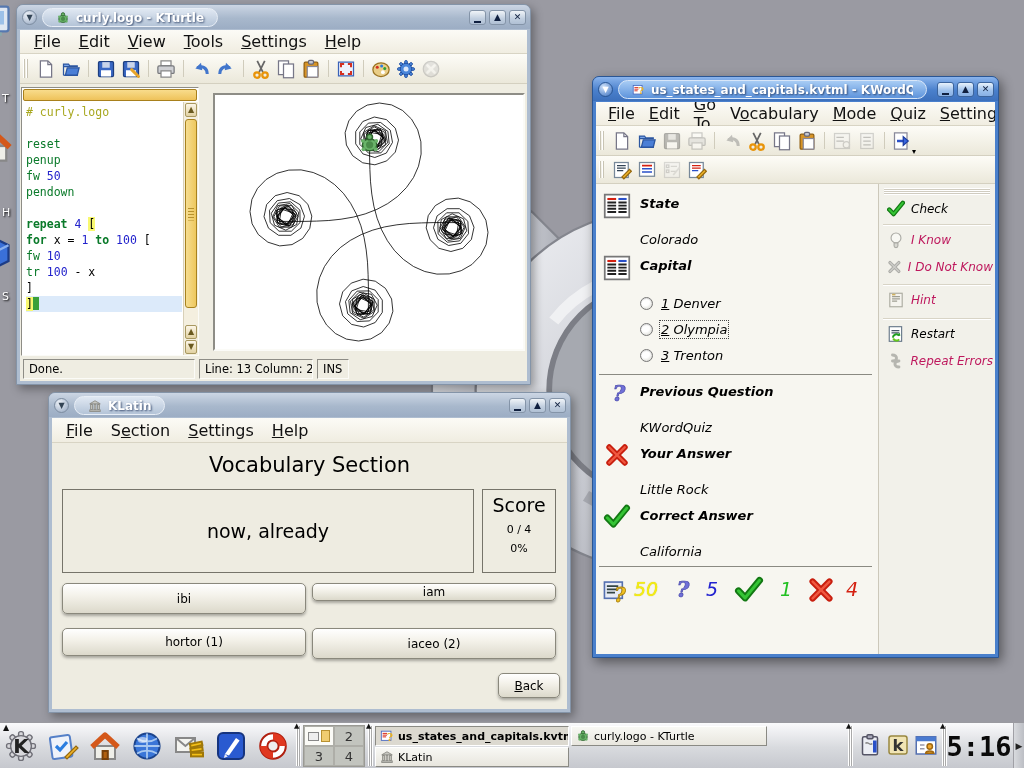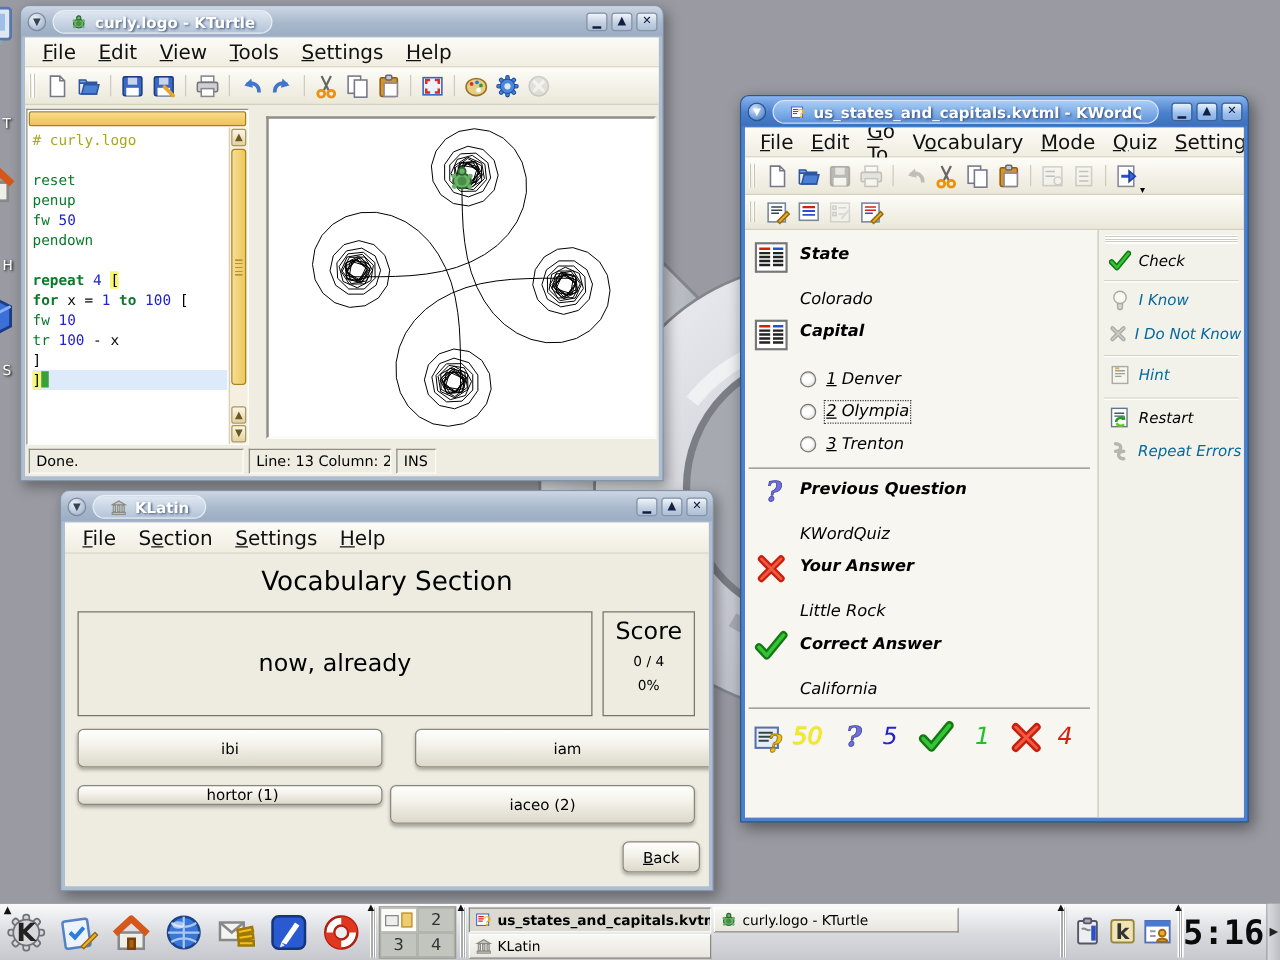--- a/index.html
+++ b/index.html
@@ -91,21 +91,21 @@
   .radio { width:13px; height:13px; border-radius:50%; background:radial-gradient(circle at 40% 35%,#fff 40%,#d0d0c8); border:1px solid #777; box-shadow:inset 0 1px 1px rgba(0,0,0,.15); flex:0 0 auto; }
   .opt-label.focused { outline:1px dotted #444; outline-offset:1px; }
   .score-num { position:absolute; font-size:19px; }
   .n-yellow { color:#f4ee12; text-shadow:0 0 1px #c8b400; }
   .n-blue { color:#2222d0; }
   .n-green { color:#22c022; }
   .n-red { color:#d42010; }
   .side-handle { position:absolute; top:4px; left:5px; right:5px; height:7px; background:repeating-linear-gradient(#fff 0 1px,#d0ccc0 1px 2px); }
   .side-sep { position:absolute; left:4px; right:4px; height:2px; border-top:1px solid #d8d4c6; border-bottom:1px solid #fff; }
   .side-item { position:absolute; left:8px; right:2px; display:flex; gap:6px; align-items:center; font-size:12px; color:#000; white-space:nowrap; }
-  .side-item.disabled { color:#0369a1; }
+  .side-item.disabled { color:#be185d; }
   .side-item.disabled svg { opacity:.8; }
   .kwq-status { height:23px; flex:0 0 auto; border-top:1px solid #cac6b8; display:flex; align-items:center; font-size:12px; padding:0 7px; position:relative; background:#efede3; }
   .kwq-mode-field { position:absolute; right:8px; top:2px; width:248px; height:19px; border:1px solid; border-color:#8e8d86 #fff #fff #8e8d86; background:#f6f4ec; font-size:12px; padding:0 4px; line-height:17px; }
 
   
   .kl-content { flex:1; position:relative; background:#eeece1; }
   .kl-heading { position:absolute; top:10px; left:0; right:0; text-align:center; font-size:21px; color:#000; }
   .kl-qframe { position:absolute; left:10px; top:46px; width:412px; height:84px; border:1px solid #76746a; display:flex; align-items:center; justify-content:center; font-size:19px; color:#000; }
   .kl-sframe { position:absolute; left:430px; top:46px; width:74px; height:84px; border:1px solid #76746a; text-align:center; }
   .kl-score-label { font-size:19px; margin-top:4px; }
@@ -394,22 +394,22 @@
         <div class="kl-qframe">
             <span>now, already</span>
           </div>
         <div class="kl-sframe">
           <div class="kl-score-label">Score</div>
           <div class="kl-score-val">0  /  4</div>
           <div class="kl-score-pct">0%</div>
         </div>
         <div id="kl-answers">
             <div class="kl-btn" style="left: 10px; top: 140px; width: 244px; height: 31px;">ibi</div>
-            <div class="kl-btn" style="left: 260px; top: 140px; width: 244px; height: 31px; margin-left: 20px;">iam</div>
-            <div class="kl-btn" style="left: 10px; top: 185px; width: 244px; height: 16px; padding-left: 20px;">hortor (1)</div>
+            <div class="kl-btn" style="left: 260px; top: 140px; width: 244px; height: 18px;">iam</div>
+            <div class="kl-btn" style="left: 10px; top: 185px; width: 244px; height: 28px; padding-left: 20px;">hortor (1)</div>
             <div class="kl-btn" style="left: 260px; top: 185px; width: 244px; height: 31px;">iaceo (2)</div>
           </div>
         <div class="kl-btn" id="kl-back" style="left:446px;top:230px;width:62px;height:25px"><u>B</u>ack</div>
       </div>
     </div>
   </div>
 
   <div class="window active kwq" style="left:592px;top:76px;width:407px;height:582px;z-index:4">
     <div class="titlebar">
       <span class="menu-ball">▼</span>

